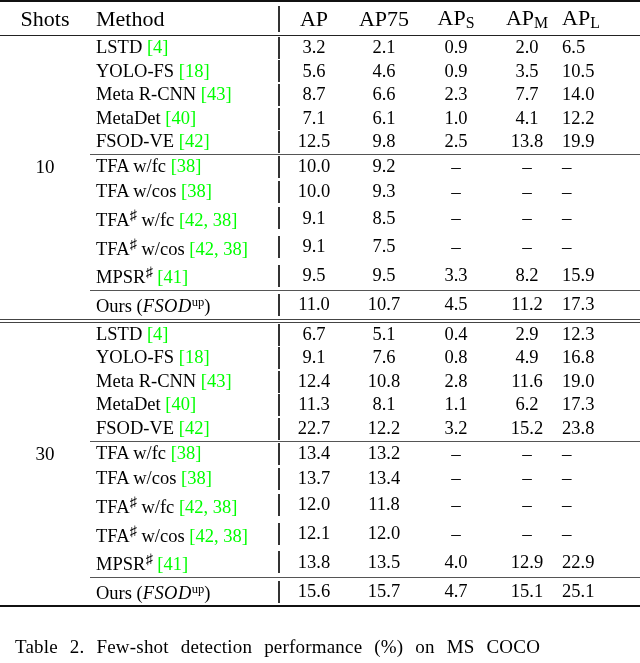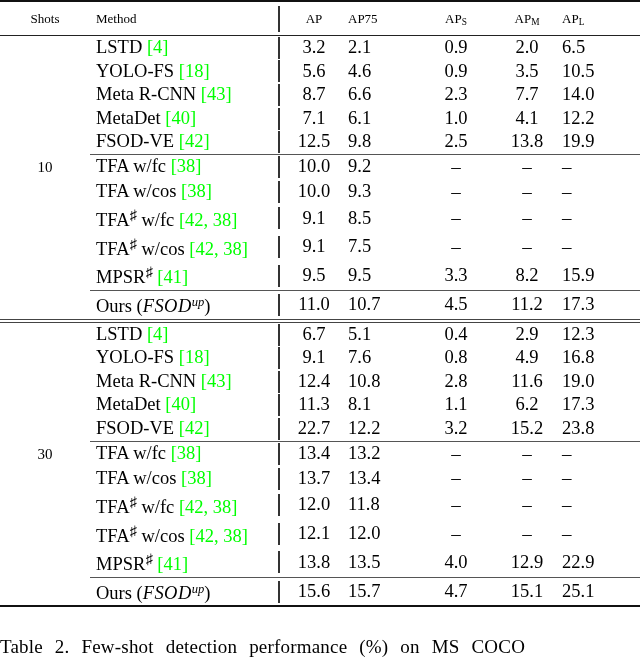--- a/index.html
+++ b/index.html
@@ -70,34 +70,34 @@
   }
 
   
   td, th {
     padding: 0;
     margin: 0;
   }
   .hdr td {
     height: 33px;
     vertical-align: middle;
-    font-size: 13px;
+    font-size: 22px;
     margin-top: 48px;
   }
   .drow td {
     height: 23.6px;
     vertical-align: middle;
     line-height: 23.6px;
   }
 
   .c-shots  { width: 90px;  text-align: center; }
   .c-method { width: 188px; text-align: left; padding-left: 6px; }
   .c-sep    { width: 2px;   padding: 0; }
   .c-num1   { width: 68px;  text-align: center; }
-  .c-num2   { width: 72px;  text-align: left; }
+  .c-num2   { width: 72px;  text-align: center; }
   .c-num3   { width: 72px;  text-align: center; }
   .c-num4   { width: 70px;  text-align: center; }
   .c-num5   { width: 78px;  text-align: left; }
 
   .hdr .c-method { padding-left: 6px; }
 
   
   .vsep {
     display: block;
     width: 1.5px;
@@ -119,33 +119,32 @@
   .sharp {
     font-size: 0.78em;
     vertical-align: 0.42em;
   }
   .mathit {
     font-style: italic;
     font-family: "Liberation Serif", "DejaVu Serif", serif;
     letter-spacing: 0.4px;
   }
   .mathsup {
-    font-style: italic;
     font-size: 0.68em;
     vertical-align: 0.48em;
   }
   .dash { font-size: 19px; }
 
   .shots-label {
-    font-size: 15px;
+    font-size: 19px;
   }
 
   .caption {
     position: absolute;
-    left: 0;
+    left: 15px;
     top: 636px;
     width: 552px;
     font-size: 19px;
     text-align: justify;
     white-space: nowrap;
     overflow: hidden;
     letter-spacing: 0.2px;
   }
   .caption .capinner {
     display: block;

